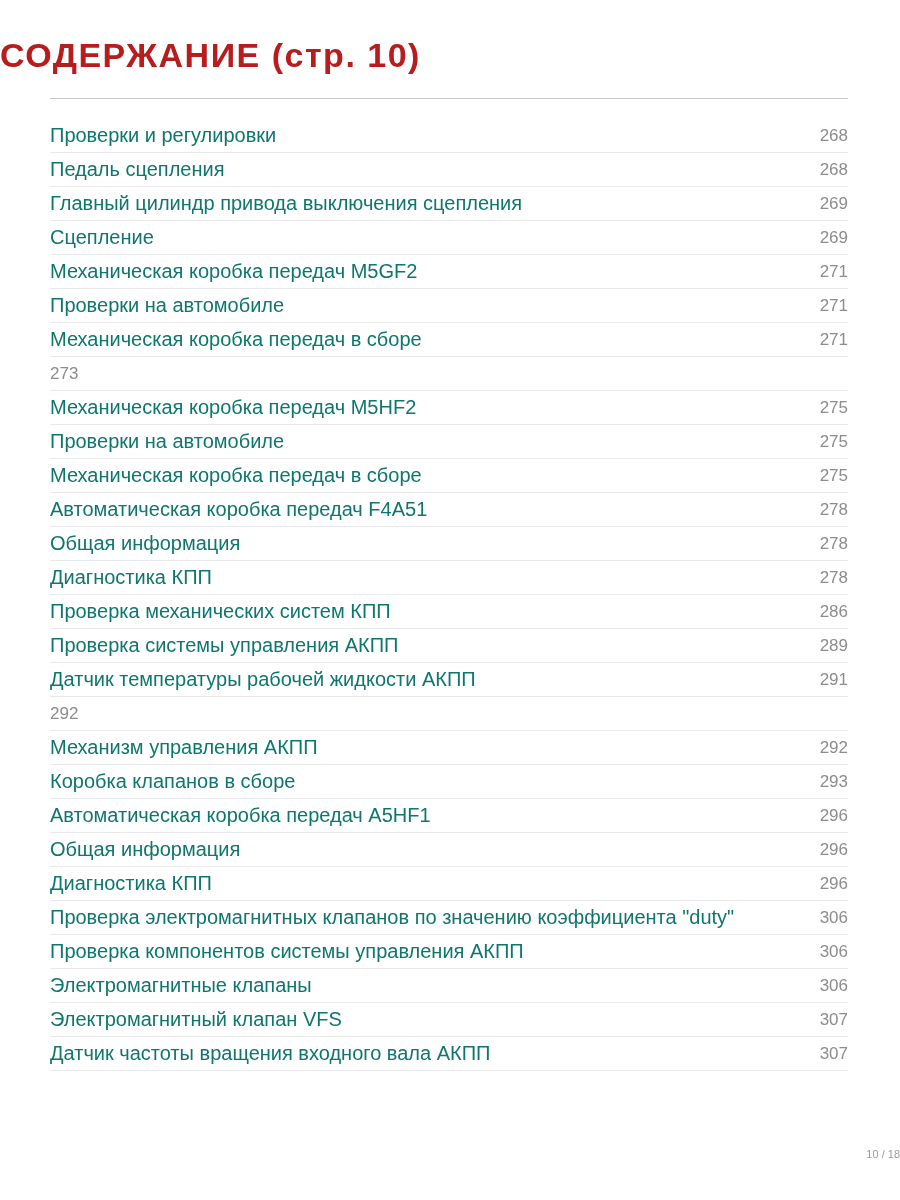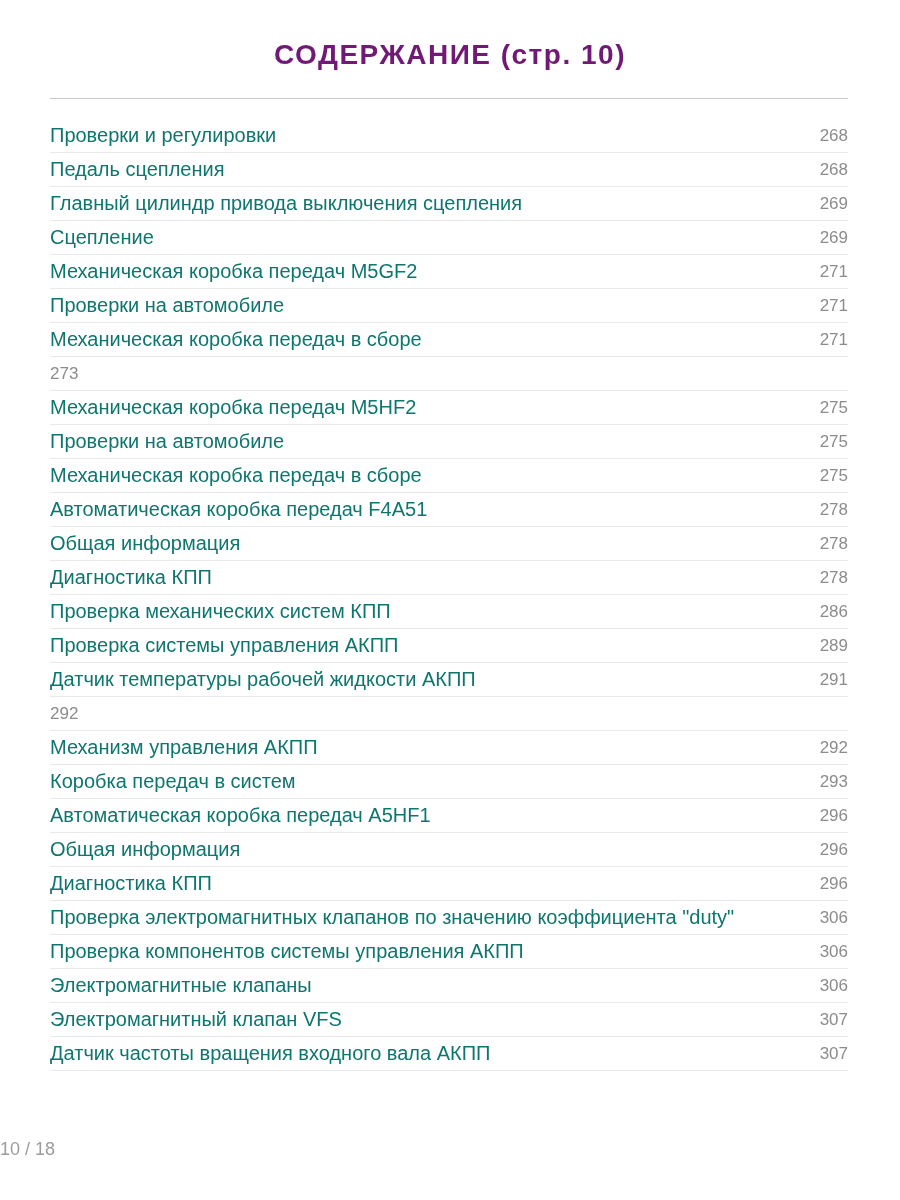--- a/index.html
+++ b/index.html
@@ -11,26 +11,26 @@
   body {
     width: 900px;
     height: 1200px;
     position: relative;
     font-family: "Liberation Sans", sans-serif;
     overflow: hidden;
   }
   .page-title {
     margin: 0;
     padding-top: 40px;
-    text-align: center;
-    font-size: 28px;
+    text-align: left;
+    font-size: 34px;
     line-height: 30px;
     font-weight: 700;
     letter-spacing: 1.5px;
-    color: #701a75;
+    color: #b91c1c;
   }
   .title-rule {
     margin: 28px 52px 0 50px;
     border: none;
     border-top: 1px solid #c9c9c9;
     height: 0;
   }
   .toc {
     margin: 20px 52px 0 50px;
   }
@@ -54,22 +54,22 @@
     font-size: 17px;
     color: #8c8c8c;
     flex: 0 0 auto;
     text-align: right;
   }
   .footer {
     position: absolute;
     bottom: 40px;
     left: 0;
     width: 100%;
-    text-align: left;
-    font-size: 18px;
+    text-align: right;
+    font-size: 11px;
     color: #9c9c9c;
   }
 </style>
 </head>
 <body>
 
 <h1 class="page-title">СОДЕРЖАНИЕ (стр. 10)</h1>
 
 <hr class="title-rule">
 
@@ -161,21 +161,21 @@
   <div class="toc-row">
     <span class="toc-page">292</span>
   </div>
 
   <div class="toc-row">
     <span class="toc-label">Механизм управления АКПП</span>
     <span class="toc-page">292</span>
   </div>
 
   <div class="toc-row">
-    <span class="toc-label">Коробка передач в систем</span>
+    <span class="toc-label">Коробка клапанов в сборе</span>
     <span class="toc-page">293</span>
   </div>
 
   <div class="toc-row">
     <span class="toc-label">Автоматическая коробка передач A5HF1</span>
     <span class="toc-page">296</span>
   </div>
 
   <div class="toc-row">
     <span class="toc-label">Общая информация</span>

